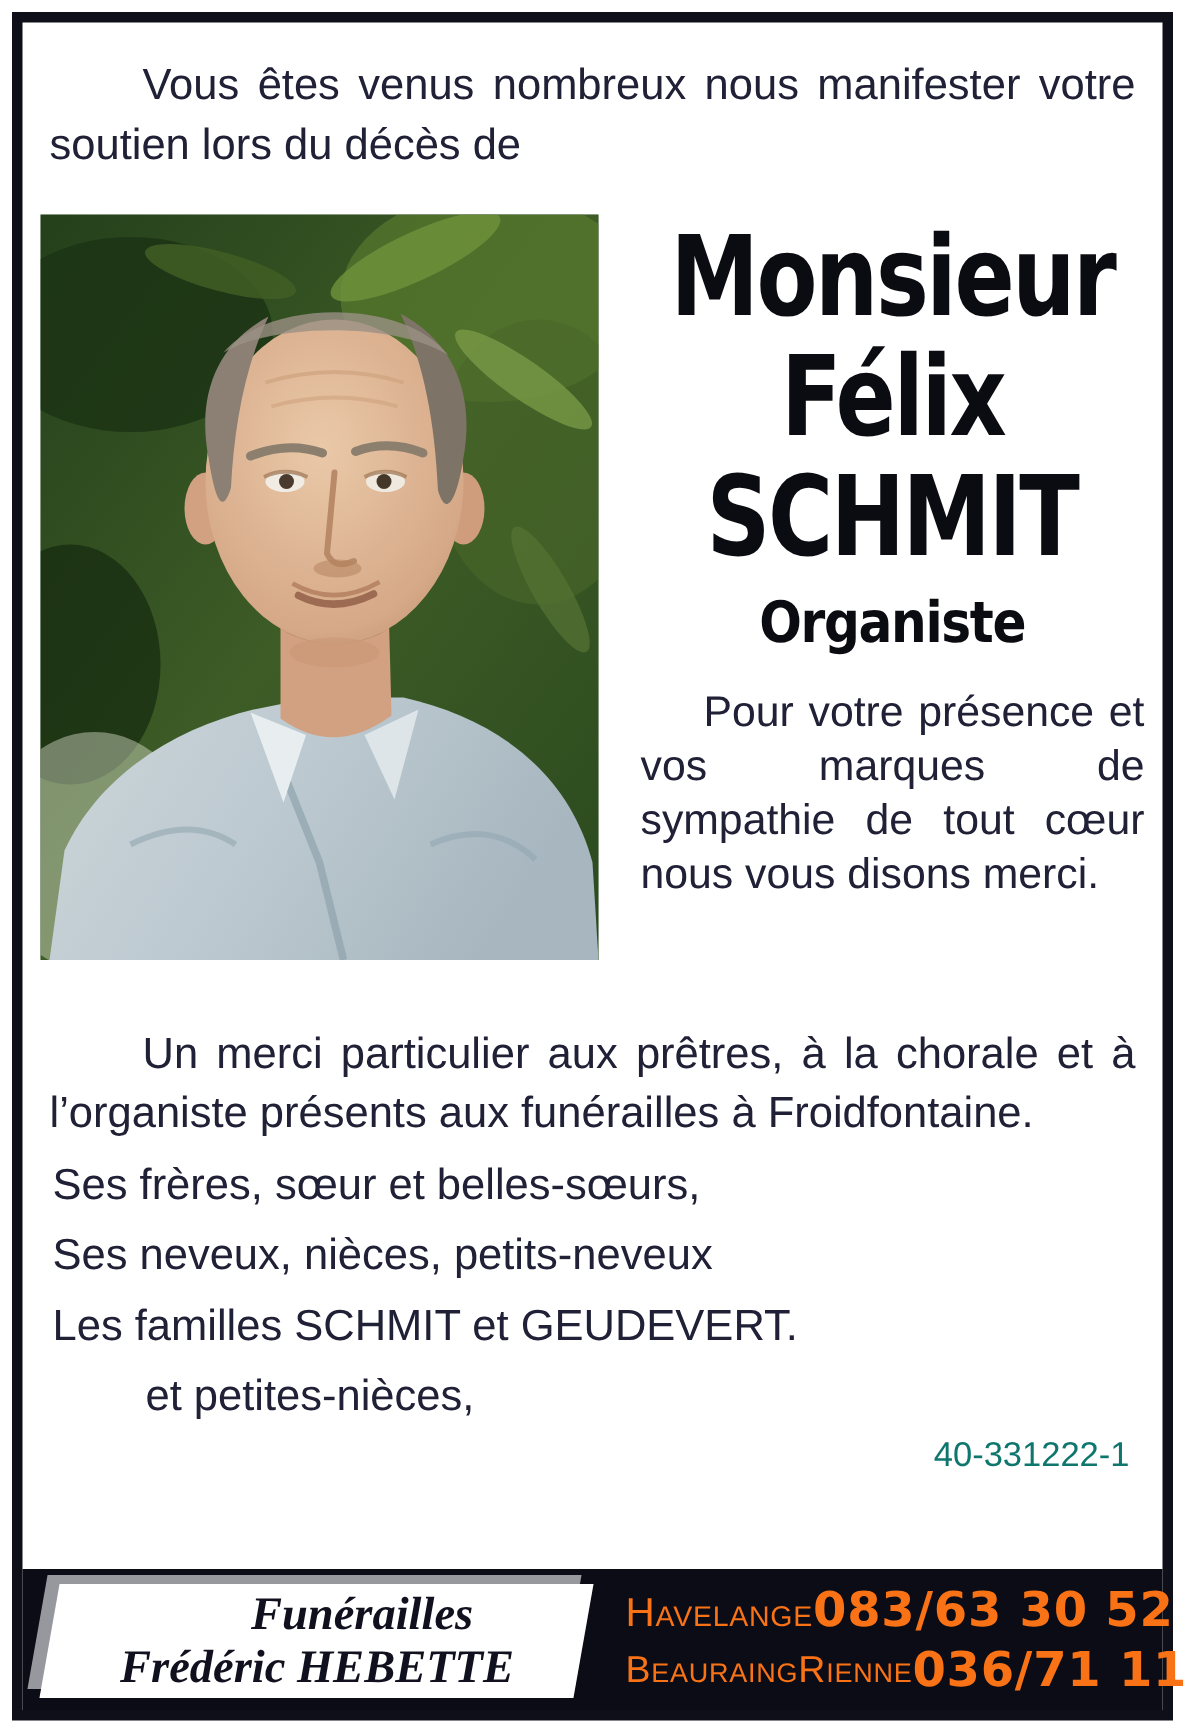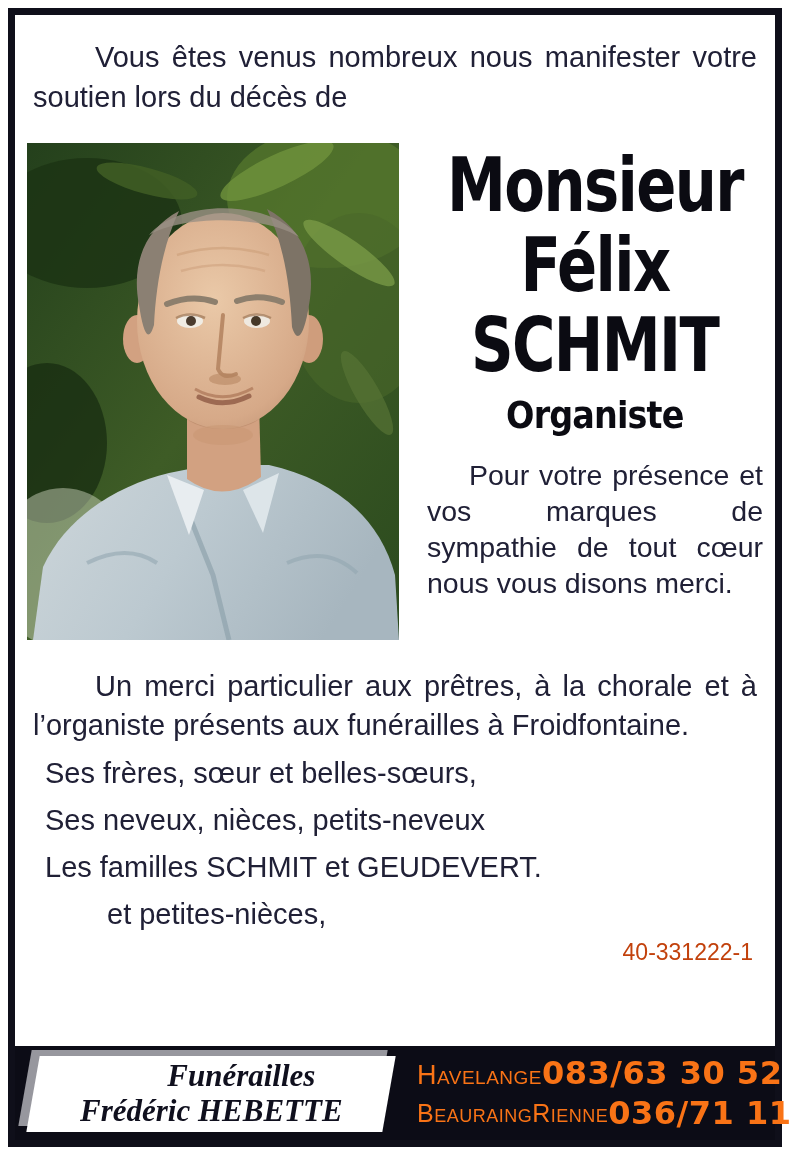--- a/index.html
+++ b/index.html
@@ -83,38 +83,38 @@
   .thanks {
     margin: 20px 0 0;
     align-self: stretch;
     font-size: 28.5px;
     line-height: 36px;
     text-align: justify;
     text-indent: 42px;
     hyphens: auto;
   }
   .tribute {
-    margin: 27px 6px 0;
+    margin: 44px 6px 0;
     font-size: 29px;
     line-height: 39px;
     text-align: justify;
     text-indent: 62px;
     hyphens: auto;
   }
   .fam {
-    margin: 9px 18px 0;
+    margin: 9px 8px 0;
     font-size: 29px;
     line-height: 38px;
   }
   .fam.indented { padding-left: 62px; }
   .ref {
     text-align: right;
     font-size: 23px;
     margin: 6px 10px 0;
-    color: #c2410c;
+    color: #0f766e;
   }
   .footer {
     position: absolute;
     left: 0;
     bottom: 0;
     width: 100%;
     height: 94px;
     background: #0c0c16;
   }
   .banner-shadow {

